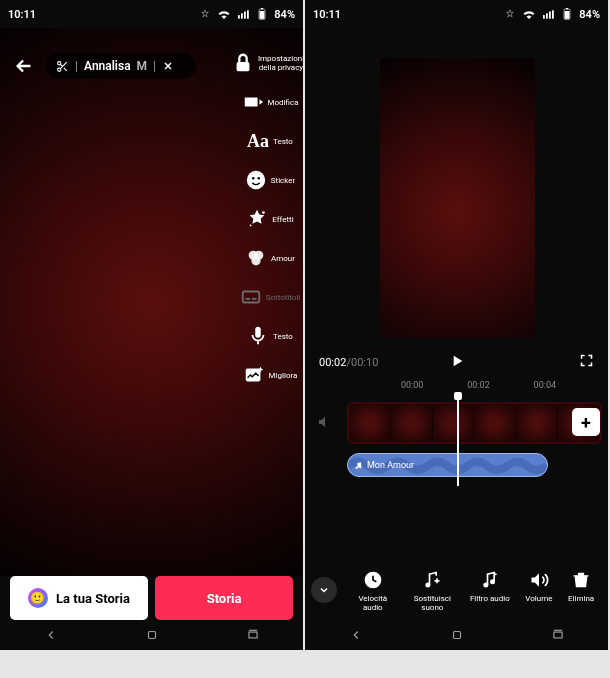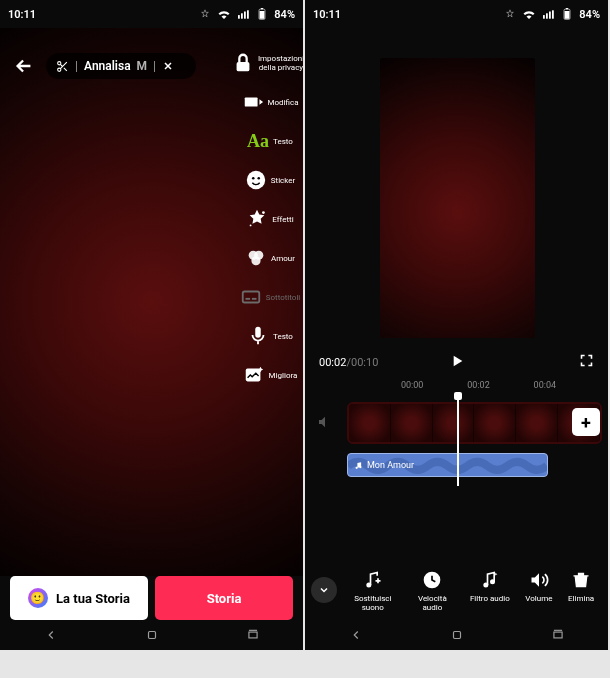--- a/index.html
+++ b/index.html
@@ -10,42 +10,42 @@
   .status-right { display: flex; gap: 8px; align-items: center; }
   .status-right svg { display: block; }
   
   .left-bg { position: absolute; top: 28px; left: 0; right: 0; bottom: 74px; background: radial-gradient(circle at 50% 50%, #5a0e0e 0%, #3a0808 40%, #180404 75%, #050101 100%); }
   .top-row { position: absolute; top: 52px; left: 0; right: 0; display: flex; align-items: center; padding: 0 10px; gap: 8px; }
   .back-btn { width: 28px; height: 28px; display: flex; align-items: center; justify-content: center; }
   .music-pill { background: rgba(0,0,0,0.72); border-radius: 18px; padding: 6px 10px; display: flex; align-items: center; gap: 6px; font-size: 12px; font-weight: 600; flex: 1; max-width: 150px; overflow: hidden; }
   .music-pill .title { white-space: nowrap; overflow: hidden; }
   .side-tools { position: absolute; top: 50px; right: 5px; width: 58px; display: flex; flex-direction: column; gap: 13px; align-items: center; }
   .tool { display: flex; flex-direction: row; align-items: center; gap: 2px; }
-  .tool .ic { width: 26px; height: 26px; color: #84cc16; display:flex; align-items:center; justify-content:center; }
+  .tool .ic { width: 26px; height: 26px; color: #ffffff; display:flex; align-items:center; justify-content:center; }
   .tool .lbl { font-size: 8px; text-align: center; line-height: 9px; max-width: 56px; }
   .tool.muted .ic, .tool.muted .lbl { color: #6b6b6b; }
   .bottom-bar { position: absolute; bottom: 30px; left: 0; right: 0; height: 44px; display: flex; gap: 7px; padding: 0 10px; }
   .story-btn { flex: 1; background: #fff; color: #000; border-radius: 5px; display: flex; align-items: center; justify-content: center; gap: 8px; font-size: 13px; font-weight: 700; }
   .avatar { width: 20px; height: 20px; border-radius: 50%; background: linear-gradient(135deg,#d946ef,#3b82f6); display:flex;align-items:center;justify-content:center; font-size:12px;}
   .next-btn { flex: 1; background: #fe2c55; border-radius: 5px; display: flex; align-items: center; justify-content: center; font-size: 13px; font-weight: 700; }
   
   .edit-header { position: absolute; top: 34px; left: 0; right: 0; display: flex; justify-content: space-between; padding: 0 12px; font-size: 13px; }
   .preview { position: absolute; top: 58px; left: 75px; width: 155px; height: 280px; background: radial-gradient(circle at 50% 55%, #5a0e0e 0%, #3a0808 42%, #180404 78%, #050101 100%); border-radius: 2px;}
   .time-row { position: absolute; top: 350px; left: 0; right: 0; display: flex; align-items: center; padding: 0 14px; font-size: 11px; height: 24px;}
   .time-current { color: #fff; }
   .time-total { color: #7a7a7a; }
   .play-btn { position: absolute; left: 50%; transform: translateX(-50%); }
   .fs-btn { margin-left: auto; }
   .ruler { position: absolute; top: 380px; left: 0; right: 0; display: flex; justify-content: space-around; font-size: 9px; color: #888; padding: 0 30px; margin-left: 44px;}
   .timeline-area { position: absolute; top: 398px; left: 0; right: 0; height: 120px; }
   .mute-ic { position: absolute; left: 12px; top: 16px; color: #555; }
   .video-track { position: absolute; left: 42px; right: 6px; top: 4px; height: 42px; background: #1a0303; border-radius: 6px; border: 2px solid #3a0808; display: flex; overflow:hidden;}
   .video-track .thumb { flex:1; background: radial-gradient(circle,#4a0c0c 20%,#220404 80%); border-right:1px solid rgba(0,0,0,.4);}
   .plus-btn { position: absolute; right: 8px; top: 10px; width: 28px; height: 28px; background: #fff; color: #000; border-radius: 5px; display:flex;align-items:center;justify-content:center; font-size:18px; font-weight:700;}
-  .audio-track { position: absolute; left: 42px; right: 60px; top: 55px; height: 24px; background: #5a7fcf; border-radius: 4px; border: 1.5px solid #9fb8ea; display: flex; align-items: center; padding: 0 6px; font-size: 9px; gap:4px; overflow:hidden;}
+  .audio-track { position: absolute; left: 42px; right: 60px; top: 55px; height: 24px; background: #5a7fcf; border-radius: 12px; border: 1.5px solid #9fb8ea; display: flex; align-items: center; padding: 0 6px; font-size: 9px; gap:4px; overflow:hidden;}
   .audio-wave { position:absolute; left:0; right:0; top:0; bottom:0; opacity:.35;}
   .audio-label { position:relative; z-index:1; display:flex; gap:4px; align-items:center;}
   .playhead { position:absolute; top:-2px; height: 90px; width: 2px; background:#fff; left: 50%; }
   .playhead::before { content:''; position:absolute; top:-4px; left:-3px; width:8px; height:8px; background:#fff; border-radius:2px;}
   .bottom-tools { position: absolute; bottom: 32px; left: 0; right: 0; height: 56px; display: flex; align-items: center; padding: 0 6px; gap: 2px;}
   .collapse-btn { width: 26px; height: 26px; border-radius: 50%; background: #2a2a2a; display:flex;align-items:center;justify-content:center; margin-right:4px;}
   .btools { flex:1; display:flex; justify-content:space-around;}
   .btool { display:flex; flex-direction:column; align-items:center; gap:3px;}
   .btool .ic { width:22px; height:22px; display:flex;align-items:center;justify-content:center;}
   .btool .lbl { font-size:8px; text-align:center; line-height:9px; max-width:44px;}
@@ -301,35 +301,35 @@
     <div class="bottom-tools">
       <div class="collapse-btn">
         <svg width="12" height="12" viewBox="0 0 24 24" stroke="#fff" stroke-width="3" fill="none">
             <path d="M6 9l6 6 6-6"></path>
           </svg>
       </div>
       <div class="btools">
         <div class="btool">
           <span class="ic">
               <svg width="20" height="20" viewBox="0 0 24 24" fill="#fff">
+                <circle cx="12" cy="12" r="10"></circle>
+                <path d="M12 7v5l4 2" stroke="#000" stroke-width="2" fill="none"></path>
+              </svg>
+            </span>
+          <span class="lbl">Velocità audio</span>
+        </div>
+        <div class="btool">
+          <span class="ic">
+              <svg width="20" height="20" viewBox="0 0 24 24" fill="#fff">
                 <path d="M9 18V5l8-2v4" stroke="#fff" stroke-width="2" fill="none"></path>
                 <circle cx="7" cy="18" r="3"></circle>
                 <path d="M18 10v6M15 13h6" stroke="#fff" stroke-width="2"></path>
               </svg>
             </span>
           <span class="lbl">Sostituisci suono</span>
-        </div>
-        <div class="btool">
-          <span class="ic">
-              <svg width="20" height="20" viewBox="0 0 24 24" fill="#fff">
-                <circle cx="12" cy="12" r="10"></circle>
-                <path d="M12 7v5l4 2" stroke="#000" stroke-width="2" fill="none"></path>
-              </svg>
-            </span>
-          <span class="lbl">Velocità audio</span>
         </div>
         <div class="btool">
           <span class="ic">
               <svg width="20" height="20" viewBox="0 0 24 24" fill="#fff">
                 <path d="M9 18V5l8-2v11" stroke="#fff" stroke-width="2" fill="none"></path>
                 <circle cx="7" cy="18" r="3"></circle>
                 <circle cx="15" cy="14" r="3"></circle>
                 <path d="M19 3l.7 1.5L21 5l-1.3.5L19 7l-.7-1.5L17 5l1.3-.5z"></path>
               </svg>
             </span>

